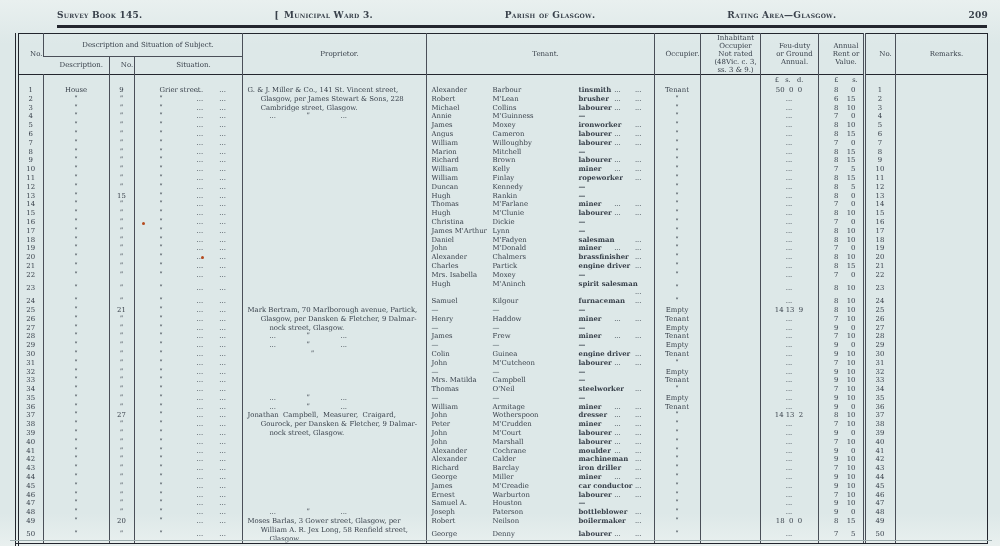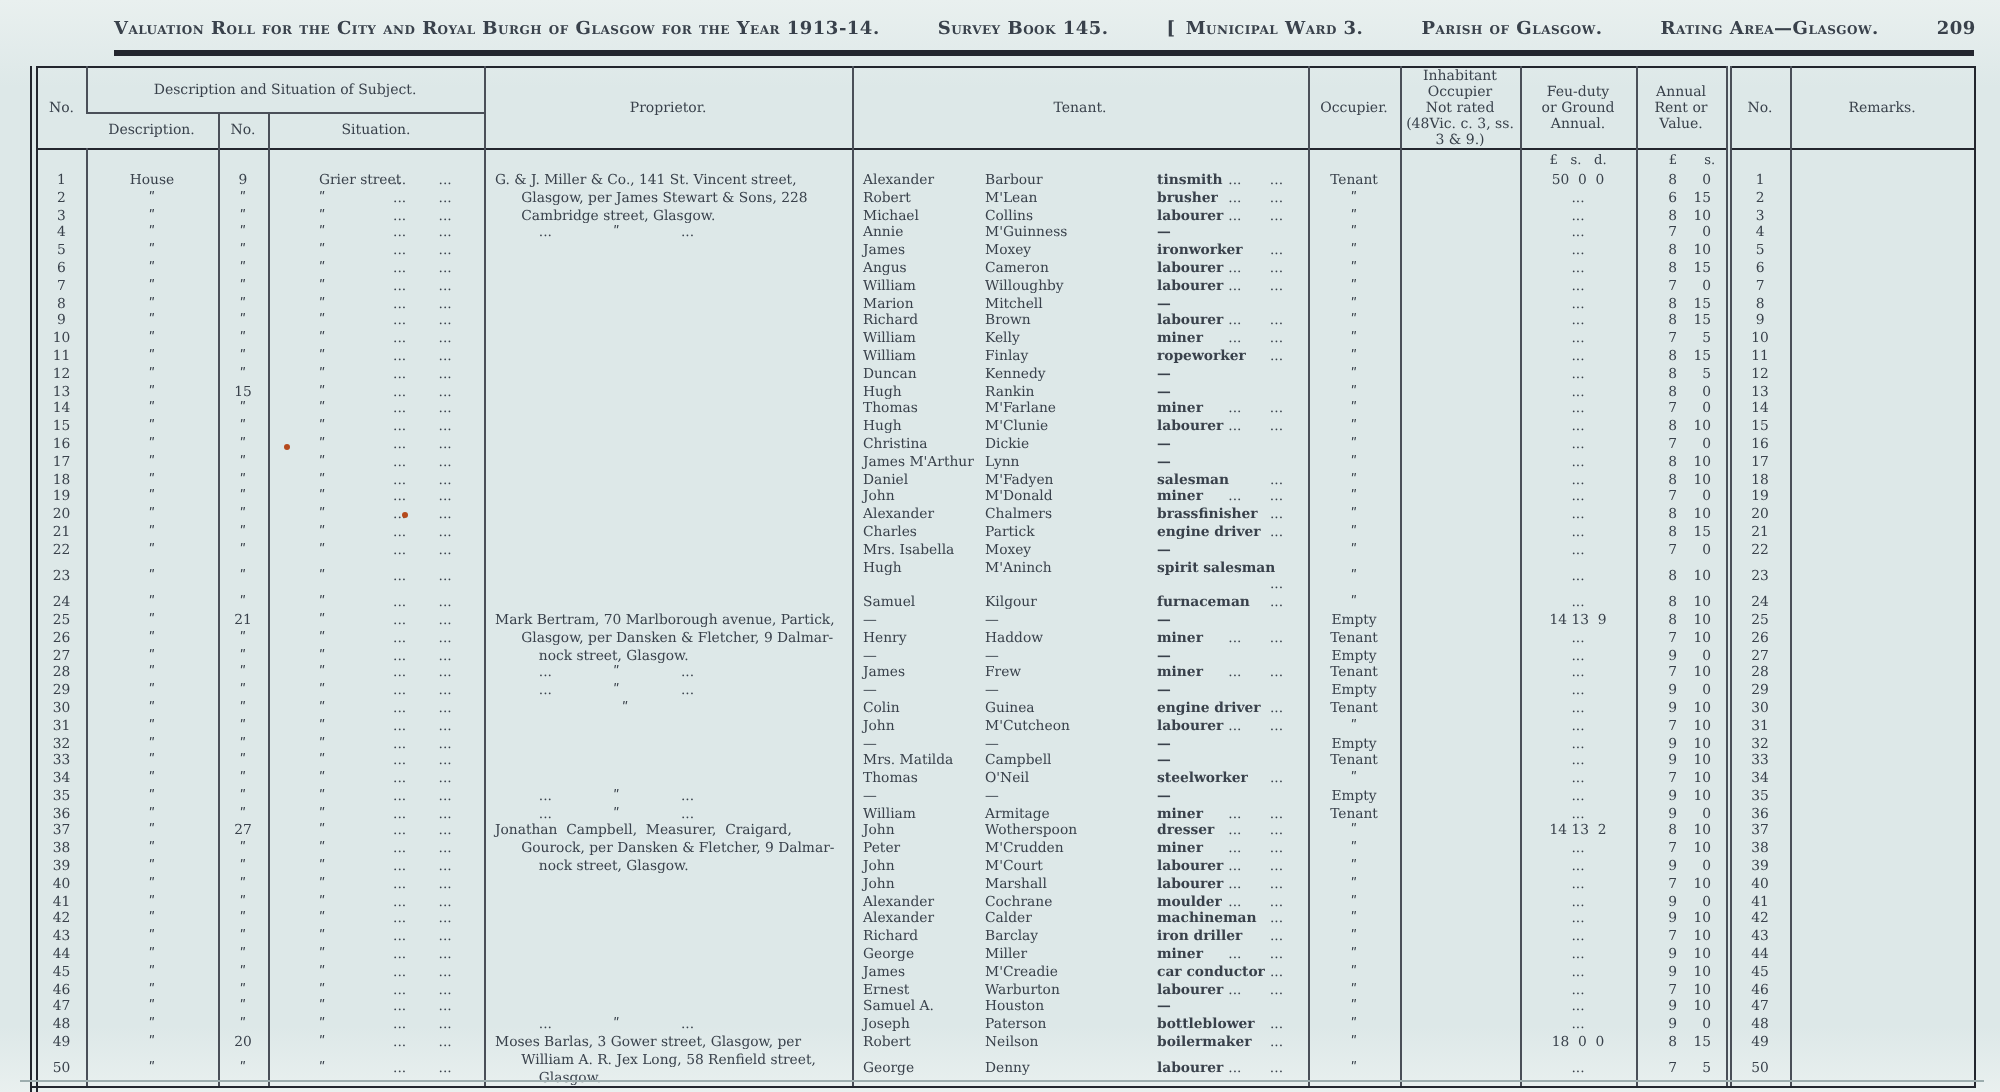--- a/index.html
+++ b/index.html
@@ -37,21 +37,21 @@
   .vr col.w-no1{width:26px}.vr col.w-desc{width:66px}.vr col.w-stno{width:25px}
   .vr col.w-sit{width:108px}.vr col.w-prop{width:184px}.vr col.w-ten{width:228px}
   .vr col.w-occ{width:46px}.vr col.w-inh{width:60px}.vr col.w-feu{width:58px}
   .vr col.w-rent{width:46px}.vr col.w-no2{width:31px}.vr col.w-rem{width:92px}
   .vr th,.vr td{
     padding:0;margin:0;font-weight:normal;vertical-align:middle;
     border-left:1px solid var(--line,#4a4f58);
     color:var(--ink,#39414b);
   }
   .vr th:first-child,.vr td:first-child{border-left:none;}
-  .vr thead th{font-size:7px;text-align:center;line-height:8px;}
+  .vr thead th{font-size:7px;text-align:center;line-height:8px;padding-left:11px;}
   .vr thead tr.h1 th{height:20px;}
   .vr thead tr.h2 th{height:16px;}
   .vr thead{border-bottom:1.6px solid var(--frame,#23262e);}
   th.group{border-bottom:1px solid var(--line,#4a4f58);margin-top:44px;}
   th.inhab-h{font-size:5.6px;line-height:6.2px;}
   th.small-h{font-size:6.4px;line-height:7px;}
   .vr td.bl-dbl,.vr th.bl-dbl{border-left:3px double var(--line,#4a4f58);}
   
   .vr tbody td{height:8.8px;line-height:8.8px;font-size:6.9px;overflow:visible;}
   .vr tbody tr.units td{height:11px;line-height:11px;font-size:6.6px;}
@@ -76,21 +76,20 @@
   .speck.s1{left:142px;top:222px;}
   .speck.s2{left:201px;top:256px;}
   .bottom-rule{position:absolute;left:10px;right:8px;top:540px;height:1px;background:#9cadae;}
 </style>
 </head>
 <body>
 
 <div class="page">
 
   <div class="tophead">
-    <span>Valuation Roll for the City and Royal Burgh of Glasgow for the Year 1913-14.</span>
     <span>Survey Book 145.</span>
     <span class="grp">
       <span>[</span>
       <span>Municipal Ward 3.</span>
     </span>
     <span>Parish of Glasgow.</span>
     <span>Rating Area—Glasgow.</span>
     <span>209</span>
   </div>
   <div class="toprule"></div>

